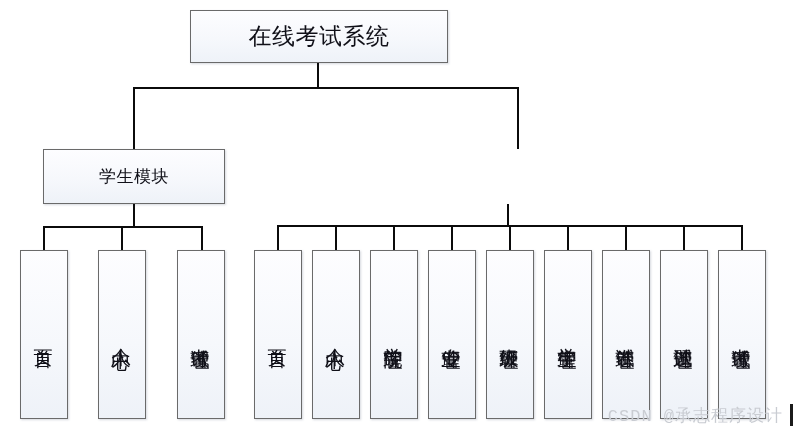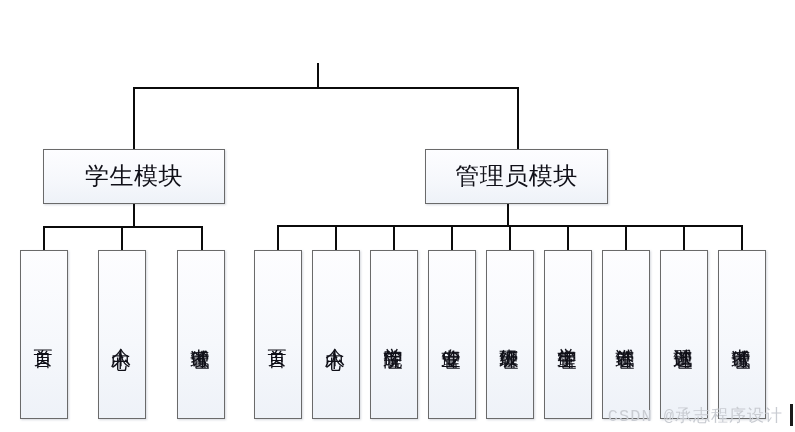--- a/index.html
+++ b/index.html
@@ -34,21 +34,21 @@
     line-height: 1.12;
     letter-spacing: 0.5px;
   }
   .node.level-0 {
     left: 190px; top: 10px; width: 258px; height: 53px;
   }
   .node.level-0 .node-label { font-size: 23px; }
   .node.level-1 {
     height: 55px;
   }
-  .node.level-1 .node-label { font-size: 24px; }
+  .node.level-1 .node-label { font-size: 17px; }
   .node.leaf {
     top: 250px; height: 169px; width: 48px;
   }
   .node.leaf .node-label {
     font-size: 19px;
     writing-mode: vertical-rl;
     text-orientation: upright;
     line-height: 1.16;
     letter-spacing: 1px;
     white-space: nowrap;
@@ -76,33 +76,33 @@
     width: 3px;
     height: 22px;
     background: #1b1b1b;
   }
 </style>
 </head>
 <body>
 
 <div id="diagram-root">
 
+  <div class="node level-0">
+    <span class="node-label">在线考试系统</span>
+  </div>
 
   <div class="line v" style="left:317px; top:63px; height:25px;"></div>
   <div class="line h" style="left:133px; top:87px; width:386px;"></div>
   <div class="line v" style="left:133px; top:87px; height:62px;"></div>
   <div class="line v" style="left:517px; top:87px; height:62px;"></div>
 
   <div class="node level-1" style="left:43px; top:149px; width:182px;">
     <span class="node-label">学生模块</span>
   </div>
 
-  <div class="node level-1" style="left:425px; top:149px; width:183px;">
-    <span class="node-label">管理员模块</span>
-  </div>
 
   <div class="line v" style="left:133px; top:204px; height:23px;"></div>
   <div class="line h" style="left:43px; top:226px; width:160px;"></div>
   <div class="line v" style="left:43px; top:226px; height:25px;"></div>
   <div class="line v" style="left:121px; top:226px; height:25px;"></div>
   <div class="line v" style="left:201px; top:226px; height:25px;"></div>
 
   <div class="node leaf" style="left:20px;">
     <span class="node-label">首页</span>
   </div>

